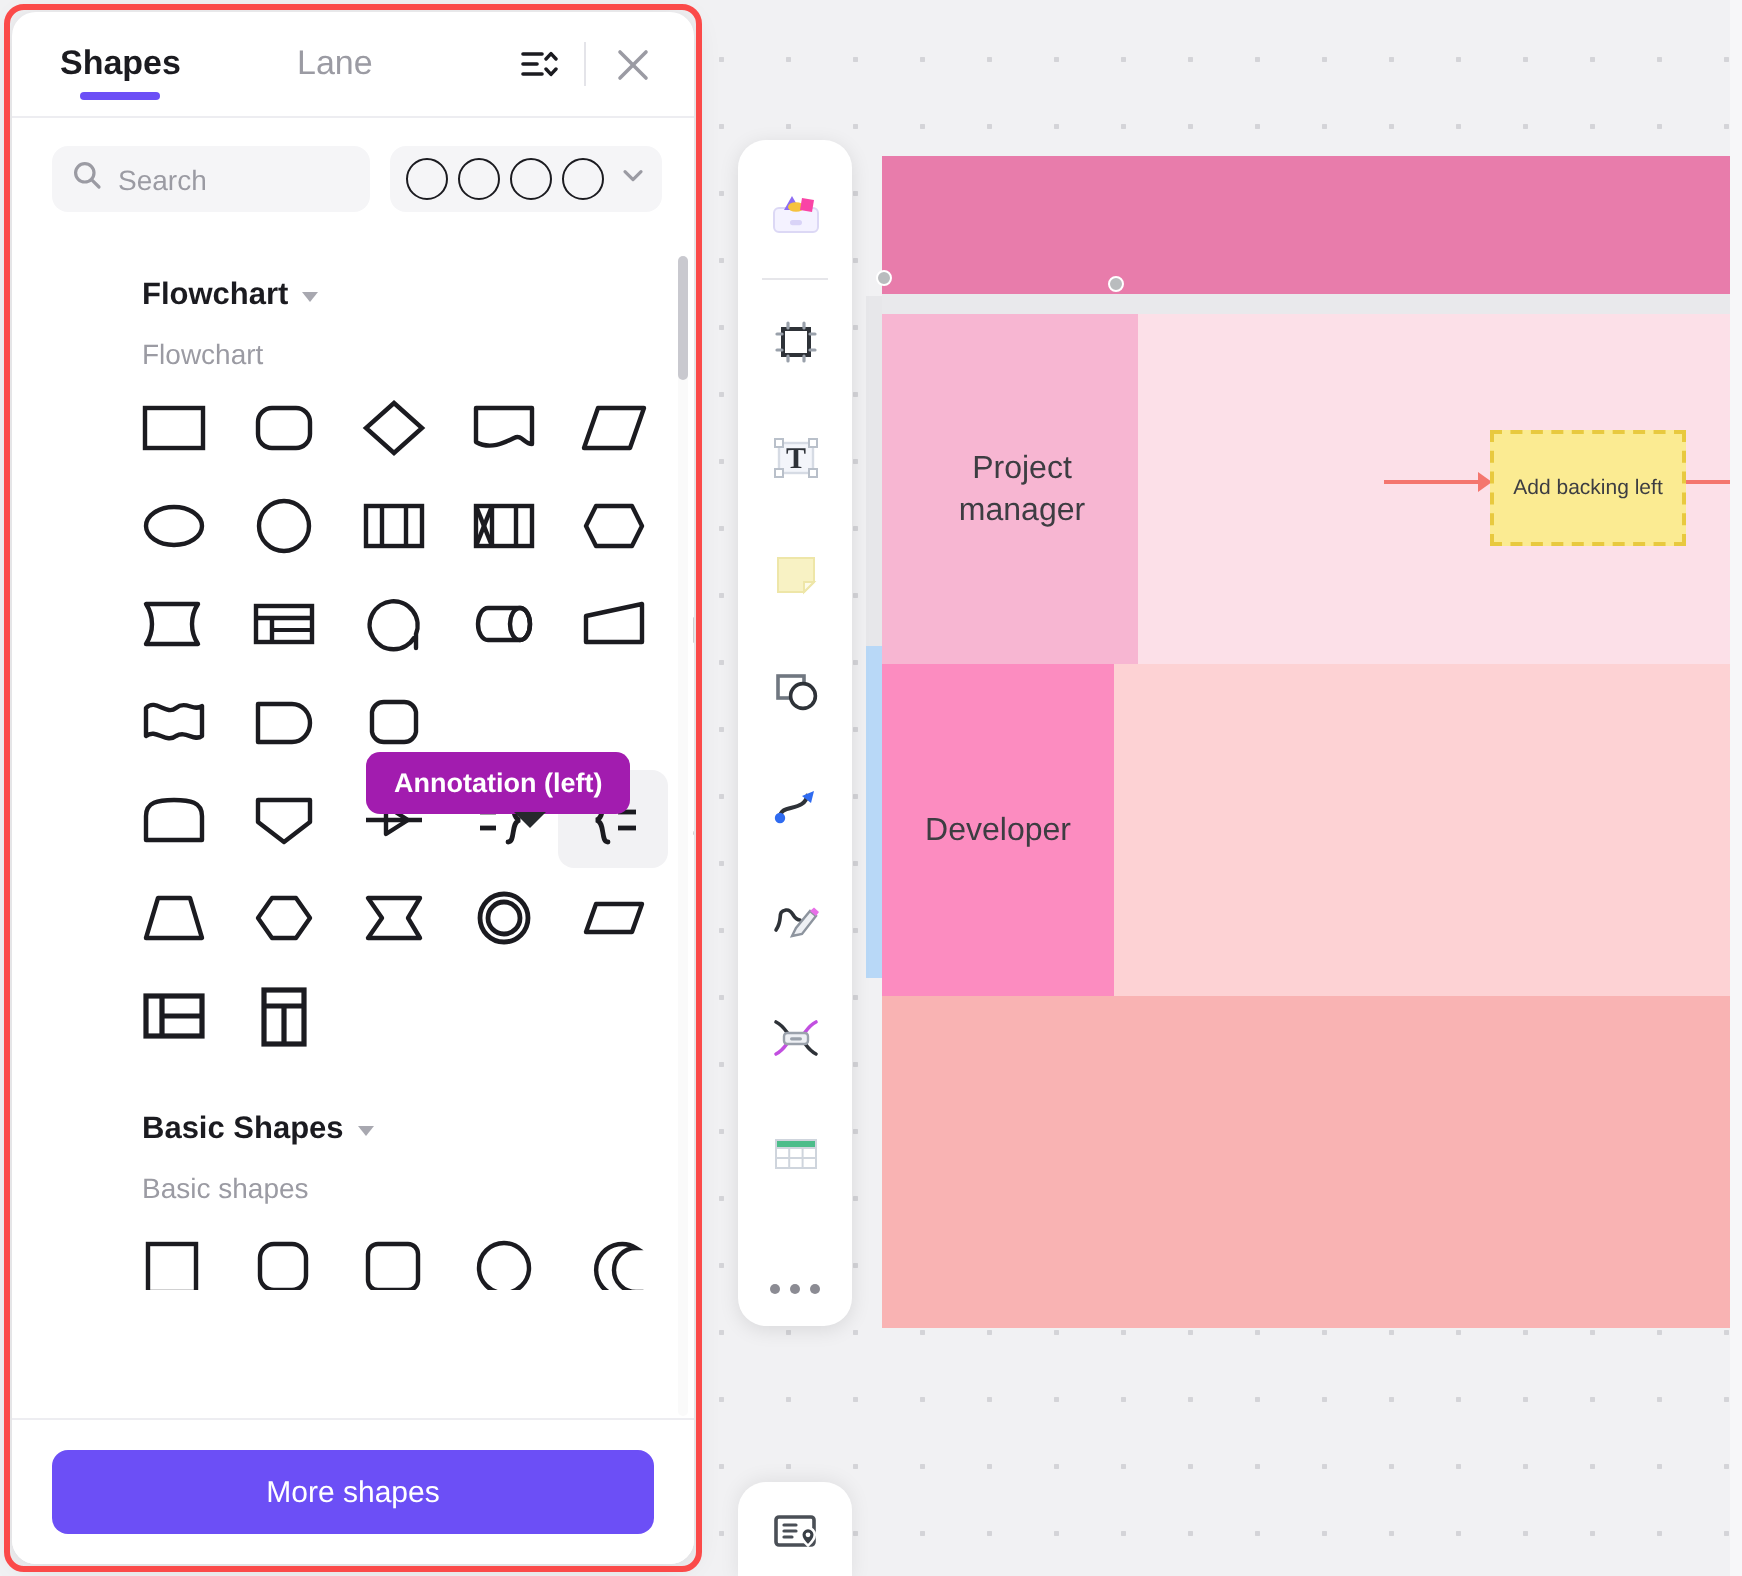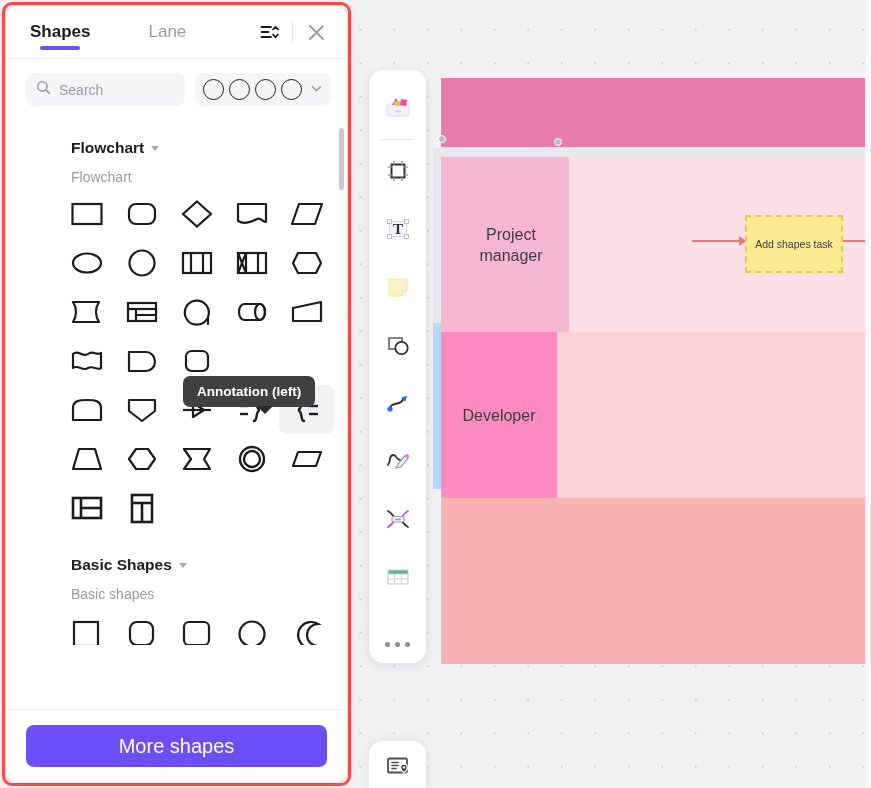--- a/index.html
+++ b/index.html
@@ -160,21 +160,21 @@
   .shape-cell{
     width:55px;height:49px;border-radius:8px;
     display:flex;align-items:center;justify-content:center;cursor:pointer;
     position:relative;
   }
   .shape-cell.hl{background:#f2f2f4;}
 
   
   #tooltip{
     position:absolute;left:183px;top:376px;
-    background:#404040;color:#fff;border-radius:7px;
+    background:#a21caf;color:#fff;border-radius:7px;
     padding:8px 14px;font-size:13.5px;font-weight:bold;white-space:nowrap;z-index:40;text-align:right;
   }
   #tooltip::after{
     content:"";position:absolute;left:74px;bottom:-7px;
     width:0;height:0;border-left:8px solid transparent;border-right:8px solid transparent;
     border-top:8px solid #26292c;
   }
 
   
   #panel-scroll-track{
@@ -184,21 +184,21 @@
     position:absolute;right:3px;top:122px;width:5px;height:62px;background:#c9c9cf;border-radius:3px;cursor:pointer;
   }
 
   
   #panel-footer{
     position:absolute;left:0;bottom:0;width:341px;height:72px;background:#fff;
     border-top:1px solid #ededf1;display:flex;align-items:center;justify-content:center;
   }
   #more-shapes{
     width:301px;height:42px;border-radius:8px;background:#6c4ff6;color:#fff;
-    border:0;font-size:20px;cursor:pointer;font-family:"Liberation Sans", sans-serif;
+    border:0;font-size:15px;cursor:pointer;font-family:"Liberation Sans", sans-serif;
     display:flex;align-items:center;justify-content:center;
   }
 
   
   #page-scroll{
     position:absolute;right:0;top:0;width:6px;height:788px;background:#f7f7f9;
   }
 </style>
 </head>
 <body>
@@ -227,21 +227,21 @@
     </div>
   </div>
 
   <div class="sel-dot" style="left:438px;top:135px;"></div>
   <div class="sel-dot" style="left:554px;top:138px;"></div>
 
   <div class="conn" id="conn1"></div>
   <div class="arrowhead" id="arrow1"></div>
   <div class="conn" id="conn2"></div>
 
-  <div class="node" id="node-addtask">Add shapes task</div>
+  <div class="node" id="node-addtask">Add backing left</div>
 </div>
 
 <div id="page-scroll"></div>
 
 <div id="vtoolbar">
 
   <div class="tbtn">
     <svg width="30" height="30" viewBox="0 0 30 30">
       <rect x="4" y="13" width="22" height="12" rx="2.5" fill="#f4f2ff" stroke="#dcd8f5" stroke-width="1"></rect>
       <polygon points="9,14 13,7 17,14" fill="#8d6cf3"></polygon>

